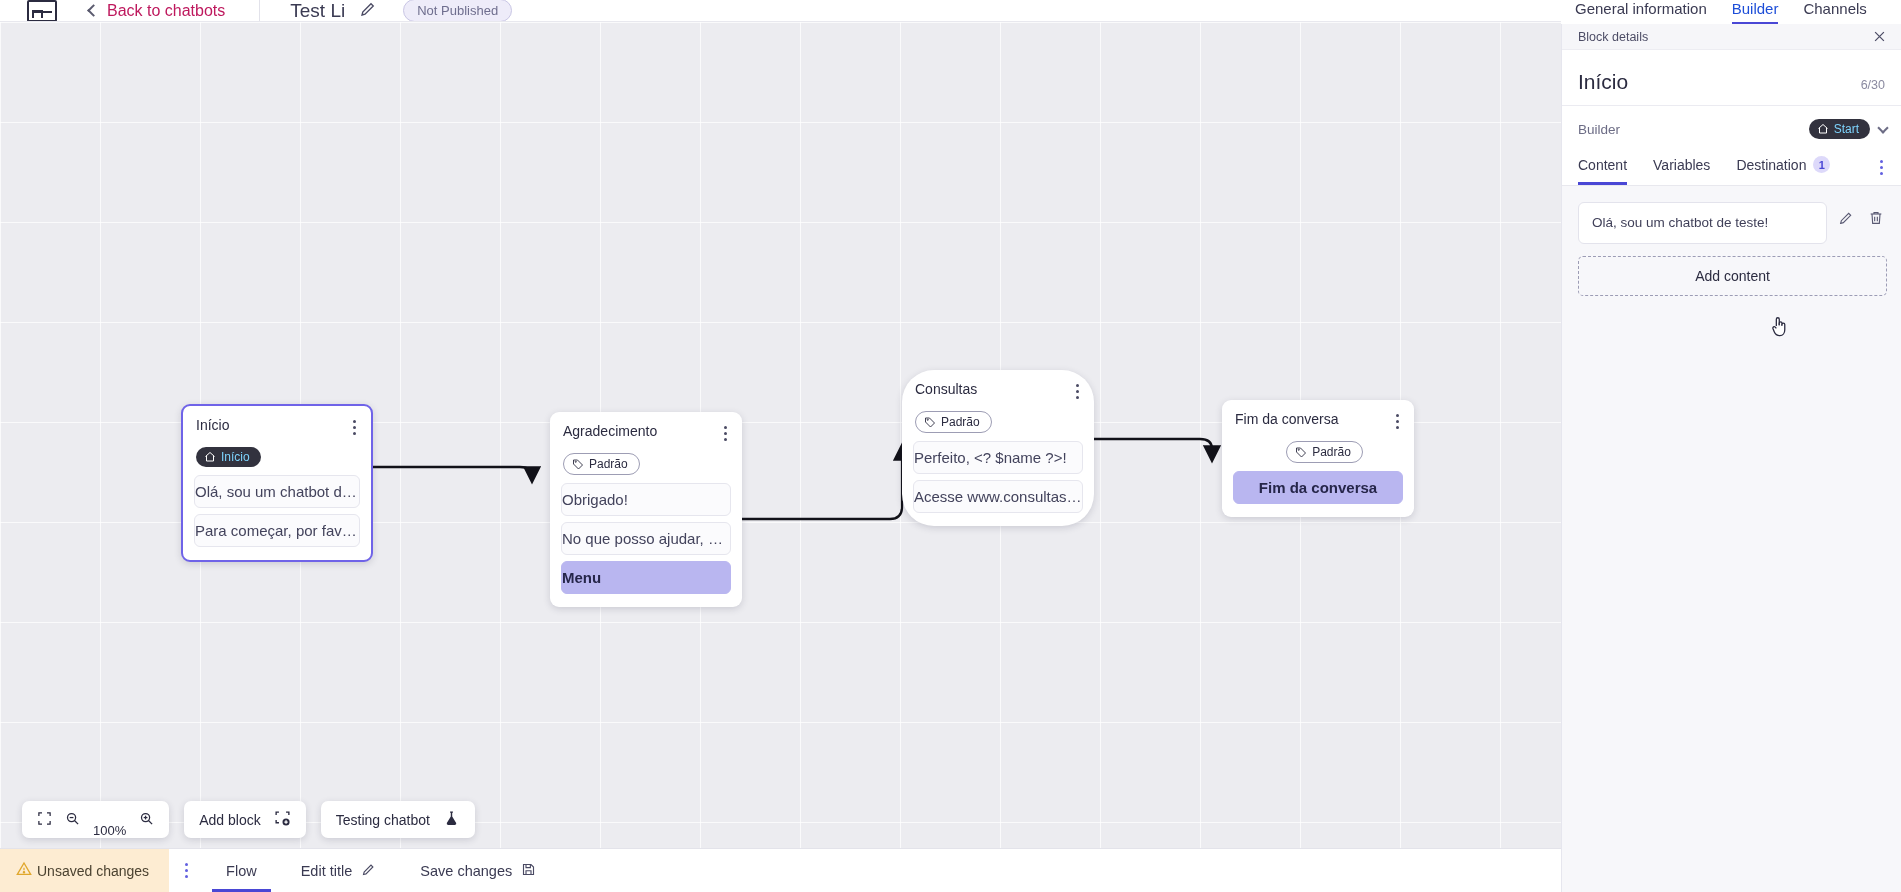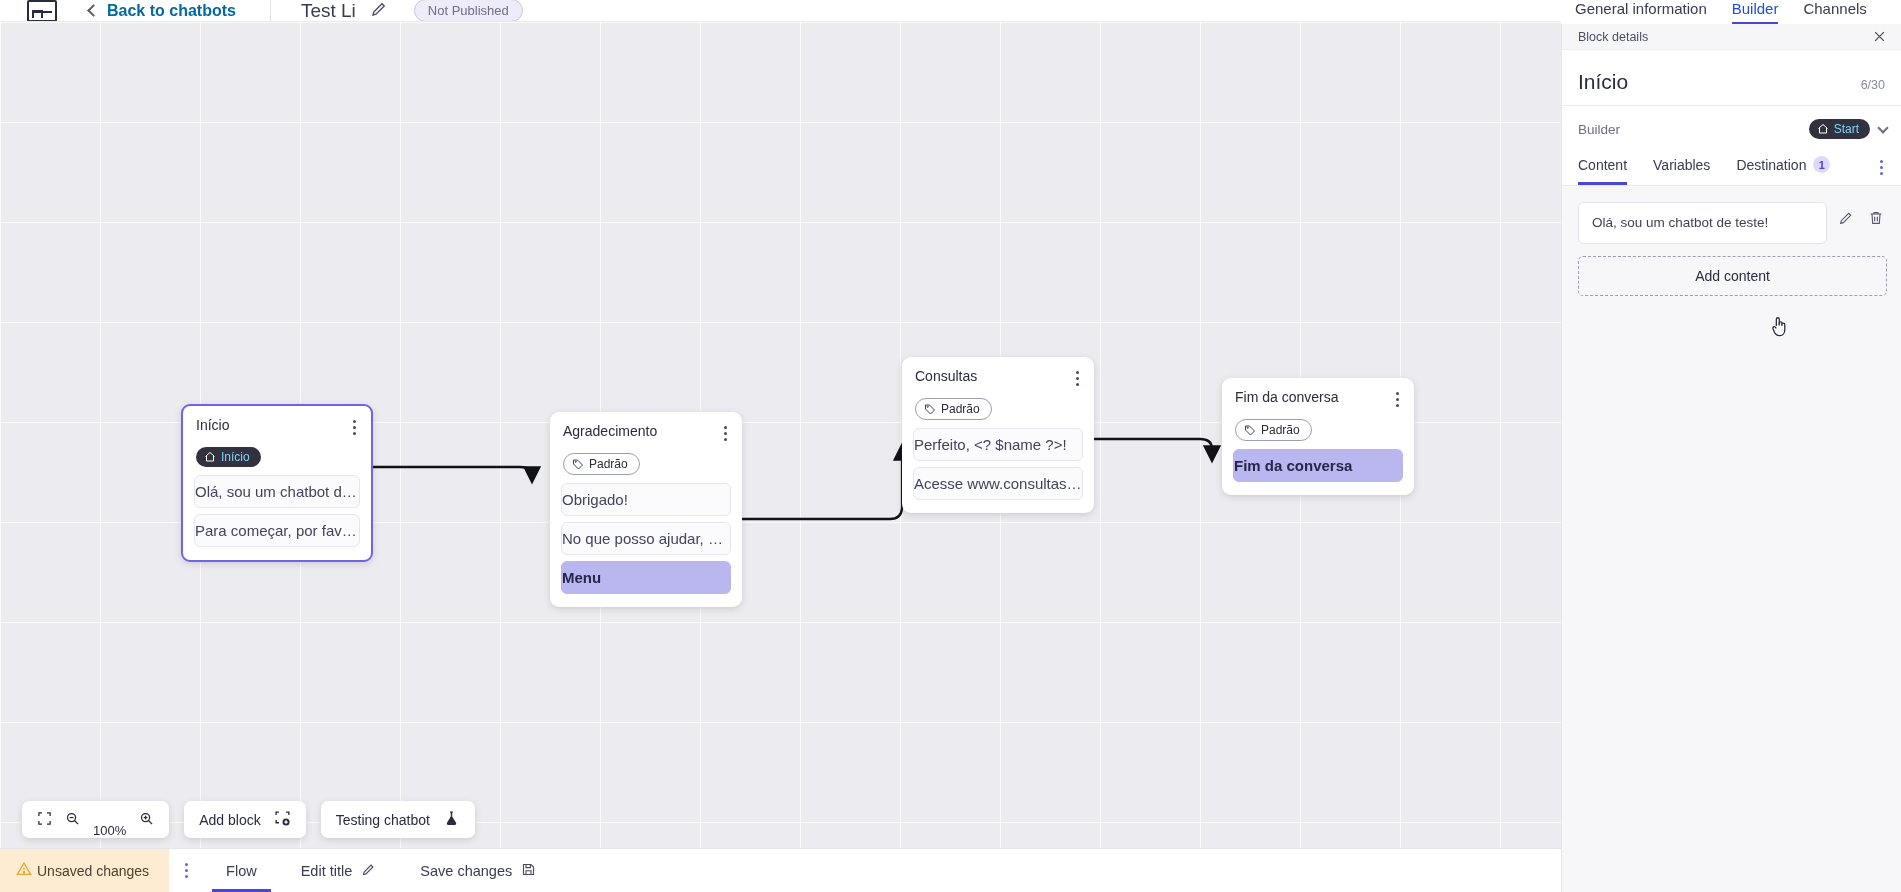--- a/index.html
+++ b/index.html
@@ -38,22 +38,22 @@
     background: #2b2b40;
   }
   .logo-box::after {
     content: ""; position: absolute;
     left: 3px; bottom: 2px; width: 7px; height: 6px;
     border: 2px solid #2b2b40; border-bottom: none;
   }
   .back-link {
     display: flex; align-items: center; gap: 9px;
     margin-left: 32px;
-    color: #0369a1;
-    font-size: 16px; font-weight: bold;
+    color: #be185d;
+    font-size: 16px; font-weight: normal;
     cursor: pointer; white-space: nowrap;
   }
   .chev-left {
     display:inline-block; width: 9px; height: 9px;
     border-left: 2px solid #5a5a6e; border-bottom: 2px solid #5a5a6e;
     transform: rotate(45deg);
   }
   .header-div {
     width: 1px; height: 40px; background: #e2e2ea;
     margin-left: 34px;
@@ -368,41 +368,41 @@
           <path d="M3 12V4h8l10 10-8 8L3 12z"></path>
             <circle cx="7.5" cy="7.5" r="1.2"></circle>
         </svg>
         <span>Padrão</span>
       </div>
       <div class="msg">Obrigado!</div>
       <div class="msg">No que posso ajudar, &lt;? $name ...</div>
       <div class="msg highlight">Menu</div>
     </div>
 
-    <div class="node" style="left:902px; top:335px;">
+    <div class="node" style="left:902px; top:348px;border-radius:32px;">
       <div class="node-head">
         <div class="node-title">Consultas</div>
         <div class="kebab">
             <i></i>
             <i></i>
             <i></i>
           </div>
       </div>
       <div class="pill padrao">
         <svg width="12" height="12" viewBox="0 0 24 24" fill="none" stroke="#2b2b40" stroke-width="1.8">
           <path d="M3 12V4h8l10 10-8 8L3 12z"></path>
             <circle cx="7.5" cy="7.5" r="1.2"></circle>
         </svg>
         <span>Padrão</span>
       </div>
       <div class="msg">Perfeito, &lt;? $name ?&gt;!</div>
       <div class="msg">Acesse www.consultas.com par...</div>
     </div>
 
-    <div class="node" style="left:1222px; top:356px;">
+    <div class="node" style="left:1222px; top:378px;text-align:center;">
       <div class="node-head">
         <div class="node-title">Fim da conversa</div>
         <div class="kebab">
             <i></i>
             <i></i>
             <i></i>
           </div>
       </div>
       <div class="pill padrao">
         <svg width="12" height="12" viewBox="0 0 24 24" fill="none" stroke="#2b2b40" stroke-width="1.8">

